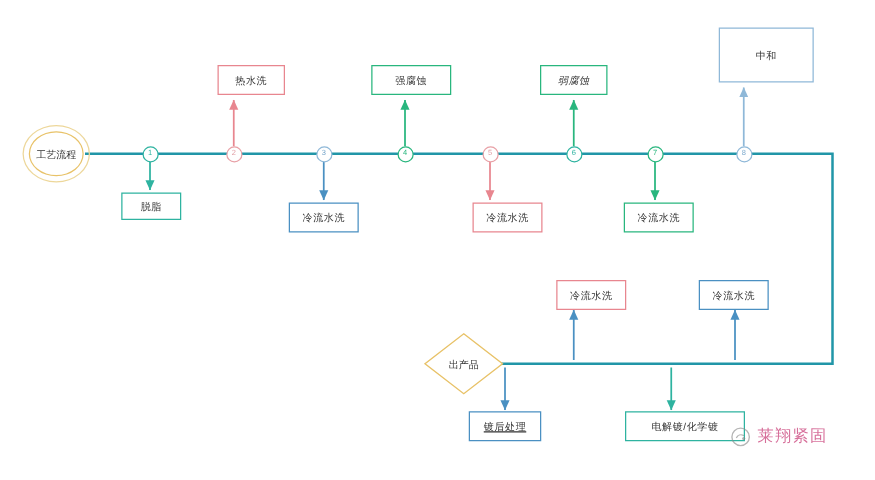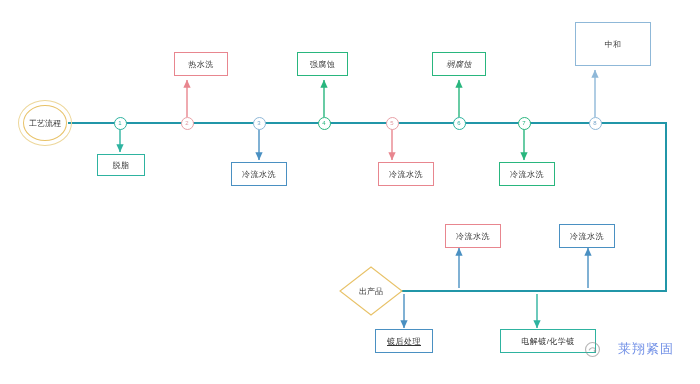--- a/index.html
+++ b/index.html
@@ -119,25 +119,24 @@
     gap: 5px;
     opacity: 0.62;
   }
   .wm-logo {
     width: 17px;
     height: 17px;
     flex: 0 0 auto;
   }
   .wm-text {
     font-size: 13px;
-    color: #1d4ed8;
+    color: #be185d;
     letter-spacing: 1px;
     white-space: nowrap;
     font-family: Liberation Serif, serif;
-    margin-left: 12px;
   }
 </style>
 </head>
 <body>
 
 <div id="canvas">
 
   <svg id="edges" viewBox="0 0 700 384" xmlns="http://www.w3.org/2000/svg">
     <defs>
       <marker id="ah-teal" markerWidth="7" markerHeight="7" refX="5.6" refY="3" orient="auto">
@@ -191,21 +190,21 @@
   <div class="nodec c-red" style="left:180.5px; top:116.5px;">2</div>
   <div class="nodec c-blue" style="left:252.5px; top:116.5px;">3</div>
   <div class="nodec c-green" style="left:317.5px; top:116.5px;">4</div>
   <div class="nodec c-red" style="left:385.5px; top:116.5px;">5</div>
   <div class="nodec c-teal" style="left:452.5px; top:116.5px;">6</div>
   <div class="nodec c-green" style="left:517.5px; top:116.5px;">7</div>
   <div class="nodec c-blue" style="left:588.5px; top:116.5px;">8</div>
 
   <div class="pbox red" style="left:160px; top:52px; width:54px; height:24px;">热水洗</div>
 
-  <div class="pbox green" style="left:297px; top:52px; width:51px; height:24px;">强腐蚀</div>
+  <div class="pbox green" style="left:297px; top:52px; width:64px; height:24px;">强腐蚀</div>
 
   <div class="pbox green" style="left:432px; top:52px; width:54px; height:24px;font-style:italic;">弱腐蚀</div>
 
   <div class="pbox lblue" style="left:557px; top:22px; width:76px; height:44px;margin-left:18px;">中和</div>
 
   <div class="pbox teal" style="left:97px; top:154px; width:48px; height:22px;">脱脂</div>
 
   <div class="pbox blue" style="left:231px; top:162px; width:56px; height:24px;">冷流水洗</div>
 
   <div class="pbox red" style="left:364px; top:162px; width:56px; height:24px;">冷流水洗</div>

